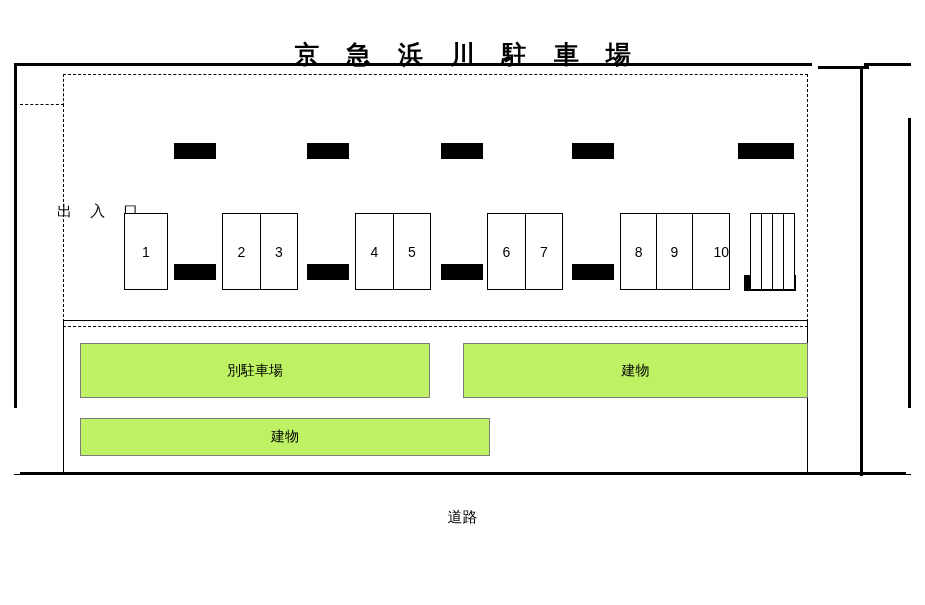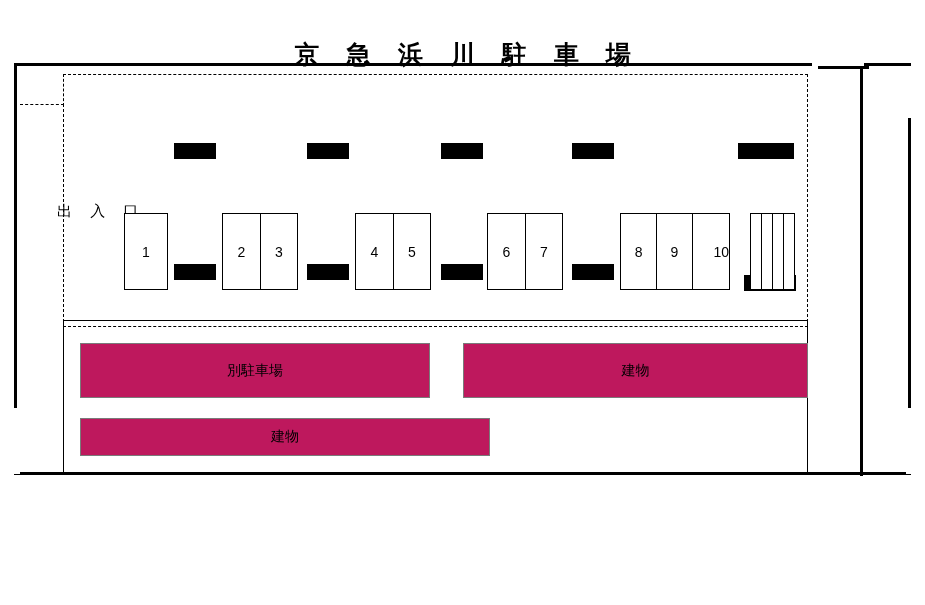--- a/index.html
+++ b/index.html
@@ -180,21 +180,21 @@
     width: 745px;
     height: 155px;
     border: 1px solid #000000;
     border-bottom: none;
     box-sizing: border-box;
   }
 
   
   .gbox {
     position: absolute;
-    background: #be185d;
+    background: #bef264;
     border: 1px solid #7a7a7a;
     box-sizing: border-box;
     display: flex;
     align-items: center;
     justify-content: center;
     font-size: 14px;
     color: #000000;
   }
 
   
@@ -307,14 +307,15 @@
         <span>別駐車場</span>
       </div>
       <div class="gbox" style="left: 463px; top: 343px; width: 345px; height: 55px;">
         <span>建物</span>
       </div>
       <div class="gbox" style="left: 80px; top: 418px; width: 410px; height: 38px;">
         <span>建物</span>
       </div>
     </div>
 
+  <div class="road-label">道路</div>
 
 </div>
 
 </body></html>

